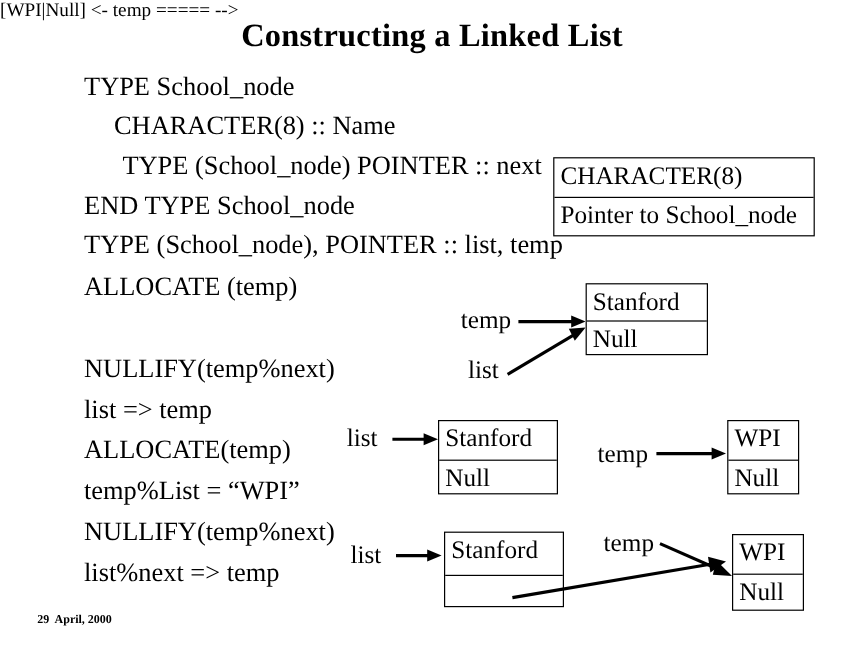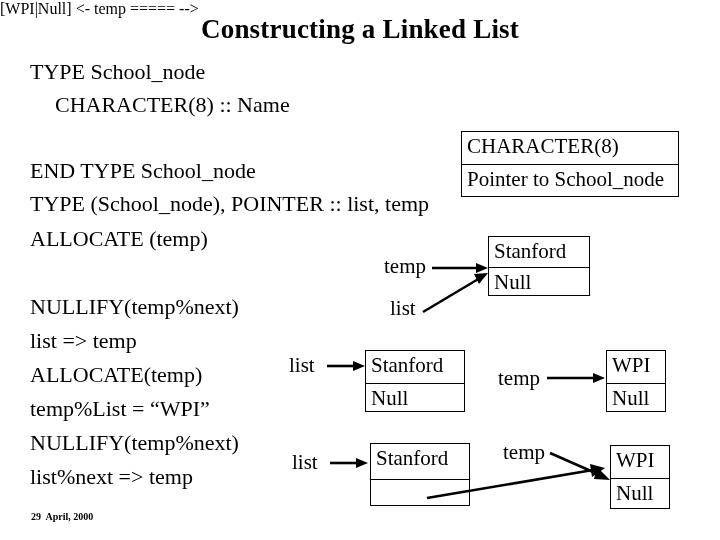--- a/index.html
+++ b/index.html
@@ -26,20 +26,21 @@
     font-weight: bold;
     letter-spacing: 0.2px;
     font-family: "Liberation Serif", "DejaVu Serif", serif;
   }
   .code-line {
     position: absolute;
     font-size: 22px;
     line-height: 24px;
     white-space: pre;
     font-family: "Liberation Serif", "DejaVu Serif", serif;
+    margin-left: 40px;
   }
   .node-box {
     position: absolute;
     border: 1.6px solid #000;
     box-sizing: border-box;
     background: #fff;
   }
   .node-cell {
     box-sizing: border-box;
     font-size: 21px;
@@ -75,20 +76,21 @@
 </head>
 <body>
 
 <div id="slide">
 
   <div id="title">Constructing a Linked List</div>
 
   
   <div class="code-line" style="left:30px; top:60px;">TYPE School_node</div>
   <div class="code-line" style="left:55px; top:93px;">CHARACTER(8) :: Name</div>
+  <div class="code-line" style="left:62px; top:126px;">TYPE (School_node) POINTER :: next</div>
   <div class="code-line" style="left:30px; top:159px;">END TYPE School_node</div>
   <div class="code-line" style="left:30px; top:192px;">TYPE (School_node), POINTER :: list, temp</div>
   <div class="code-line" style="left:30px; top:227px;">ALLOCATE (temp)</div>
   <div class="code-line" style="left:30px; top:295px;">NULLIFY(temp%next)</div>
   <div class="code-line" style="left:30px; top:329px;">list =&gt; temp</div>
   <div class="code-line" style="left:30px; top:363px;">ALLOCATE(temp)</div>
   <div class="code-line" style="left:30px; top:397px;">temp%List = “WPI”</div>
   <div class="code-line" style="left:30px; top:431px;">NULLIFY(temp%next)</div>
   <div class="code-line" style="left:30px; top:465px;">list%next =&gt; temp</div>
 

